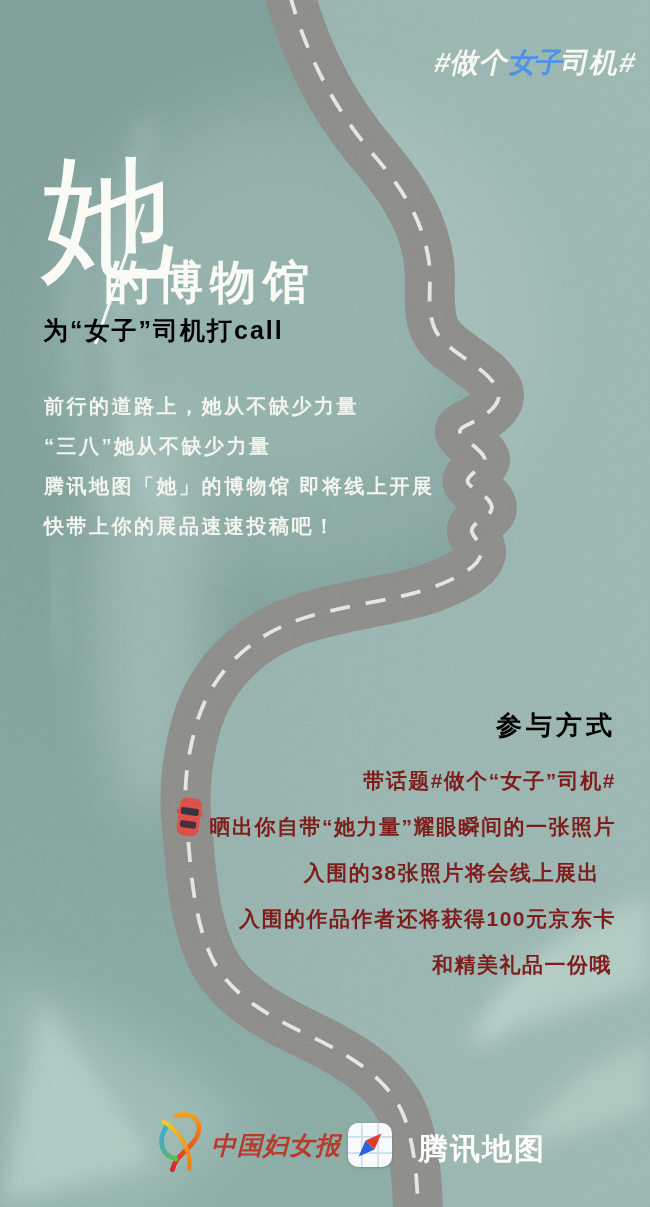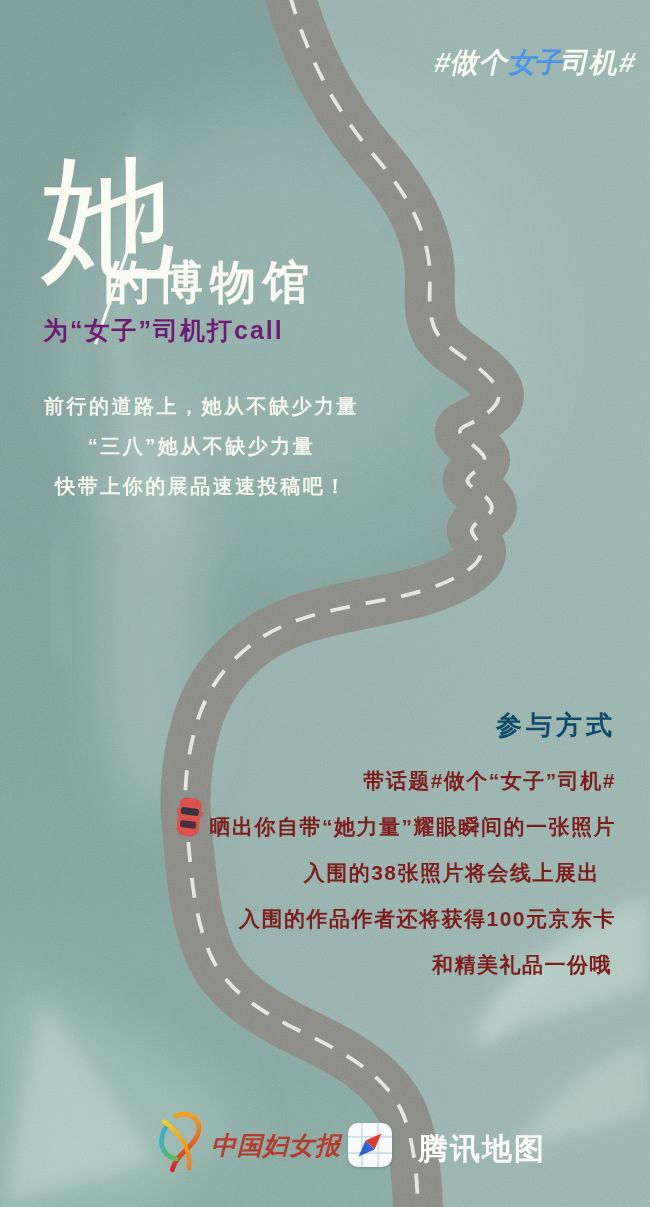--- a/index.html
+++ b/index.html
@@ -26,31 +26,31 @@
   }
   .title-slash{
     top:200px;left:118px;width:2.5px;height:148px;background:#F8F8F2;
     transform:rotate(19deg);
   }
   .title-rest{
     top:252px;left:104px;font-size:46px;font-weight:700;color:#FAFBF5;
     letter-spacing:7px;white-space:nowrap;
   }
   .subtitle{
-    top:314px;left:43px;font-size:25px;font-weight:700;color:#701a75;
+    top:314px;left:43px;font-size:25px;font-weight:700;color:#000000;
     letter-spacing:2px;white-space:nowrap;
   }
 
   
   .intro{top:386px;left:44px;color:#F3F5EE;font-size:20px;font-weight:600;}
-  .intro .line{height:40px;line-height:40px;letter-spacing:2.5px;white-space:nowrap;text-align:center;}
+  .intro .line{height:40px;line-height:40px;letter-spacing:2.5px;white-space:nowrap;}
 
   
   .part-heading{
-    top:708px;right:34px;font-size:26px;font-weight:700;color:#0c4a6e;
+    top:708px;right:34px;font-size:26px;font-weight:700;color:#000000;
     letter-spacing:4px;white-space:nowrap;
   }
   .part-lines{top:758px;right:34px;text-align:right;color:#7f1d1d;
     font-size:21px;font-weight:700;}
   .part-lines .line{height:46px;line-height:46px;letter-spacing:1.5px;white-space:nowrap;}
   .part-lines .line:nth-child(3){margin-right:16px;}
   .part-lines .line:nth-child(5){margin-right:4px;}
   .part-lines .line:nth-child(6){margin-right:64px;}
 
   
@@ -179,20 +179,21 @@
   </div>
 
   <div class="layer title-main">她</div>
   <div class="layer title-slash"></div>
   <div class="layer title-rest">的博物馆</div>
   <div class="layer subtitle">为“女子”司机打call</div>
 
   <div class="layer intro">
     <div class="line">前行的道路上，她从不缺少力量</div>
     <div class="line">“三八”她从不缺少力量</div>
+    <div class="line">腾讯地图「她」的博物馆  即将线上开展</div>
     <div class="line">快带上你的展品速速投稿吧！</div>
   </div>
 
   <div class="layer part-heading">参与方式</div>
   <div class="layer part-lines">
     <div class="line">带话题#做个“女子”司机#</div>
     <div class="line">晒出你自带“她力量”耀眼瞬间的一张照片</div>
     <div class="line">入围的38张照片将会线上展出</div>
     <div class="line">入围的作品作者还将获得100元京东卡</div>
     <div class="line">和精美礼品一份哦</div>

